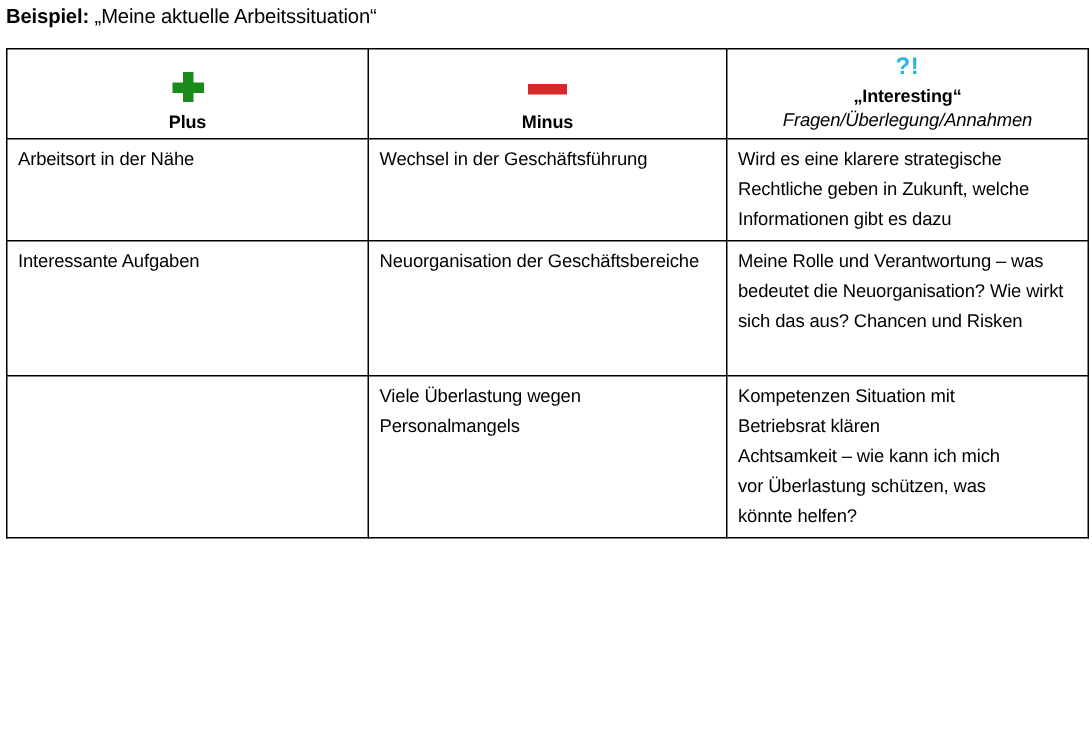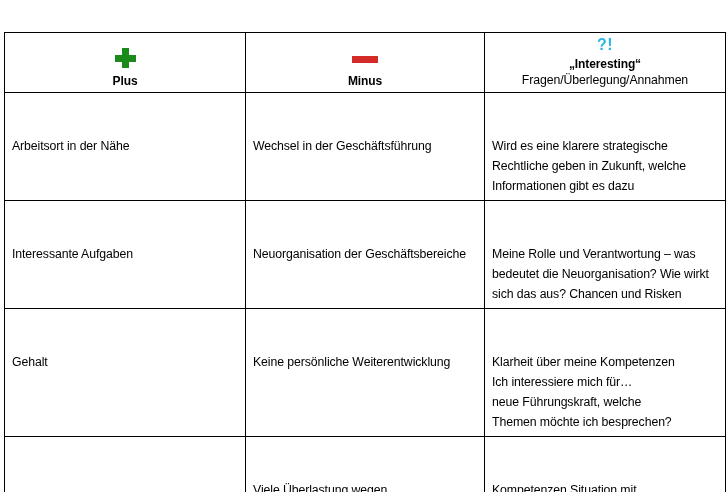--- a/index.html
+++ b/index.html
@@ -69,20 +69,21 @@
   }
   .hdr-label {
     font-weight: bold;
     font-size: 12px;
     line-height: 16px;
   }
   .hdr-sub {
     font-weight: normal;
     font-size: 12.3px;
     line-height: 17px;
+    font-style: italic;
   }
   
   .icon-wrap {
     height: 30px;
     display: flex;
     align-items: center;
     justify-content: center;
   }
   .plus-icon {
     position: relative;
@@ -116,37 +117,37 @@
     line-height: 18px;
     letter-spacing: 0.5px;
     height: 22px;
     display: flex;
     align-items: center;
     justify-content: center;
   }
   .cell-text {
     white-space: pre-line;
     display: block;
-    margin-top: 40px;
   }
   td.empty-cell {
     padding: 0;
   }
   
   tr.r1 td { height: 58px; }
   tr.r2 td { height: 82px; }
   tr.r3 td { height: 75px; }
   tr.r4 td { height: 95px; }
   tr.r5 td { height: 38px; }
 </style>
 </head>
 <body>
 
 <div class="page">
 
+  <div class="doc-title"><span class="bold">Beispiel:</span><span> „Meine aktuelle Arbeitssituation“</span></div>
 
   <table class="matrix">
     <colgroup>
       <col class="c1">
       <col class="c2">
       <col class="c3">
     </colgroup>
     <tbody>
       <tr class="header-row">
         <td>
@@ -191,34 +192,20 @@
             <span class="cell-text">Interessante Aufgaben</span>
           </td>
         <td>
             <span class="cell-text">Neuorganisation der Geschäftsbereiche</span>
           </td>
         <td>
             <span class="cell-text">Meine Rolle und Verantwortung – was bedeutet die Neuorganisation? Wie wirkt sich das aus? Chancen und Risken</span>
           </td>
       </tr>
 
-      <tr class="r3">
-        <td>
-            <span class="cell-text">Gehalt</span>
-          </td>
-        <td>
-            <span class="cell-text">Keine persönliche Weiterentwicklung</span>
-          </td>
-        <td>
-            <span class="cell-text">Klarheit über meine Kompetenzen
-Ich interessiere mich für…
-neue Führungskraft, welche
-Themen möchte ich besprechen?</span>
-          </td>
-      </tr>
 
       <tr class="r4">
         <td class="empty-cell">
             <span class="cell-text"></span>
           </td>
         <td>
             <span class="cell-text">Viele Überlastung wegen Personalmangels</span>
           </td>
         <td>
             <span class="cell-text">Kompetenzen Situation mit

